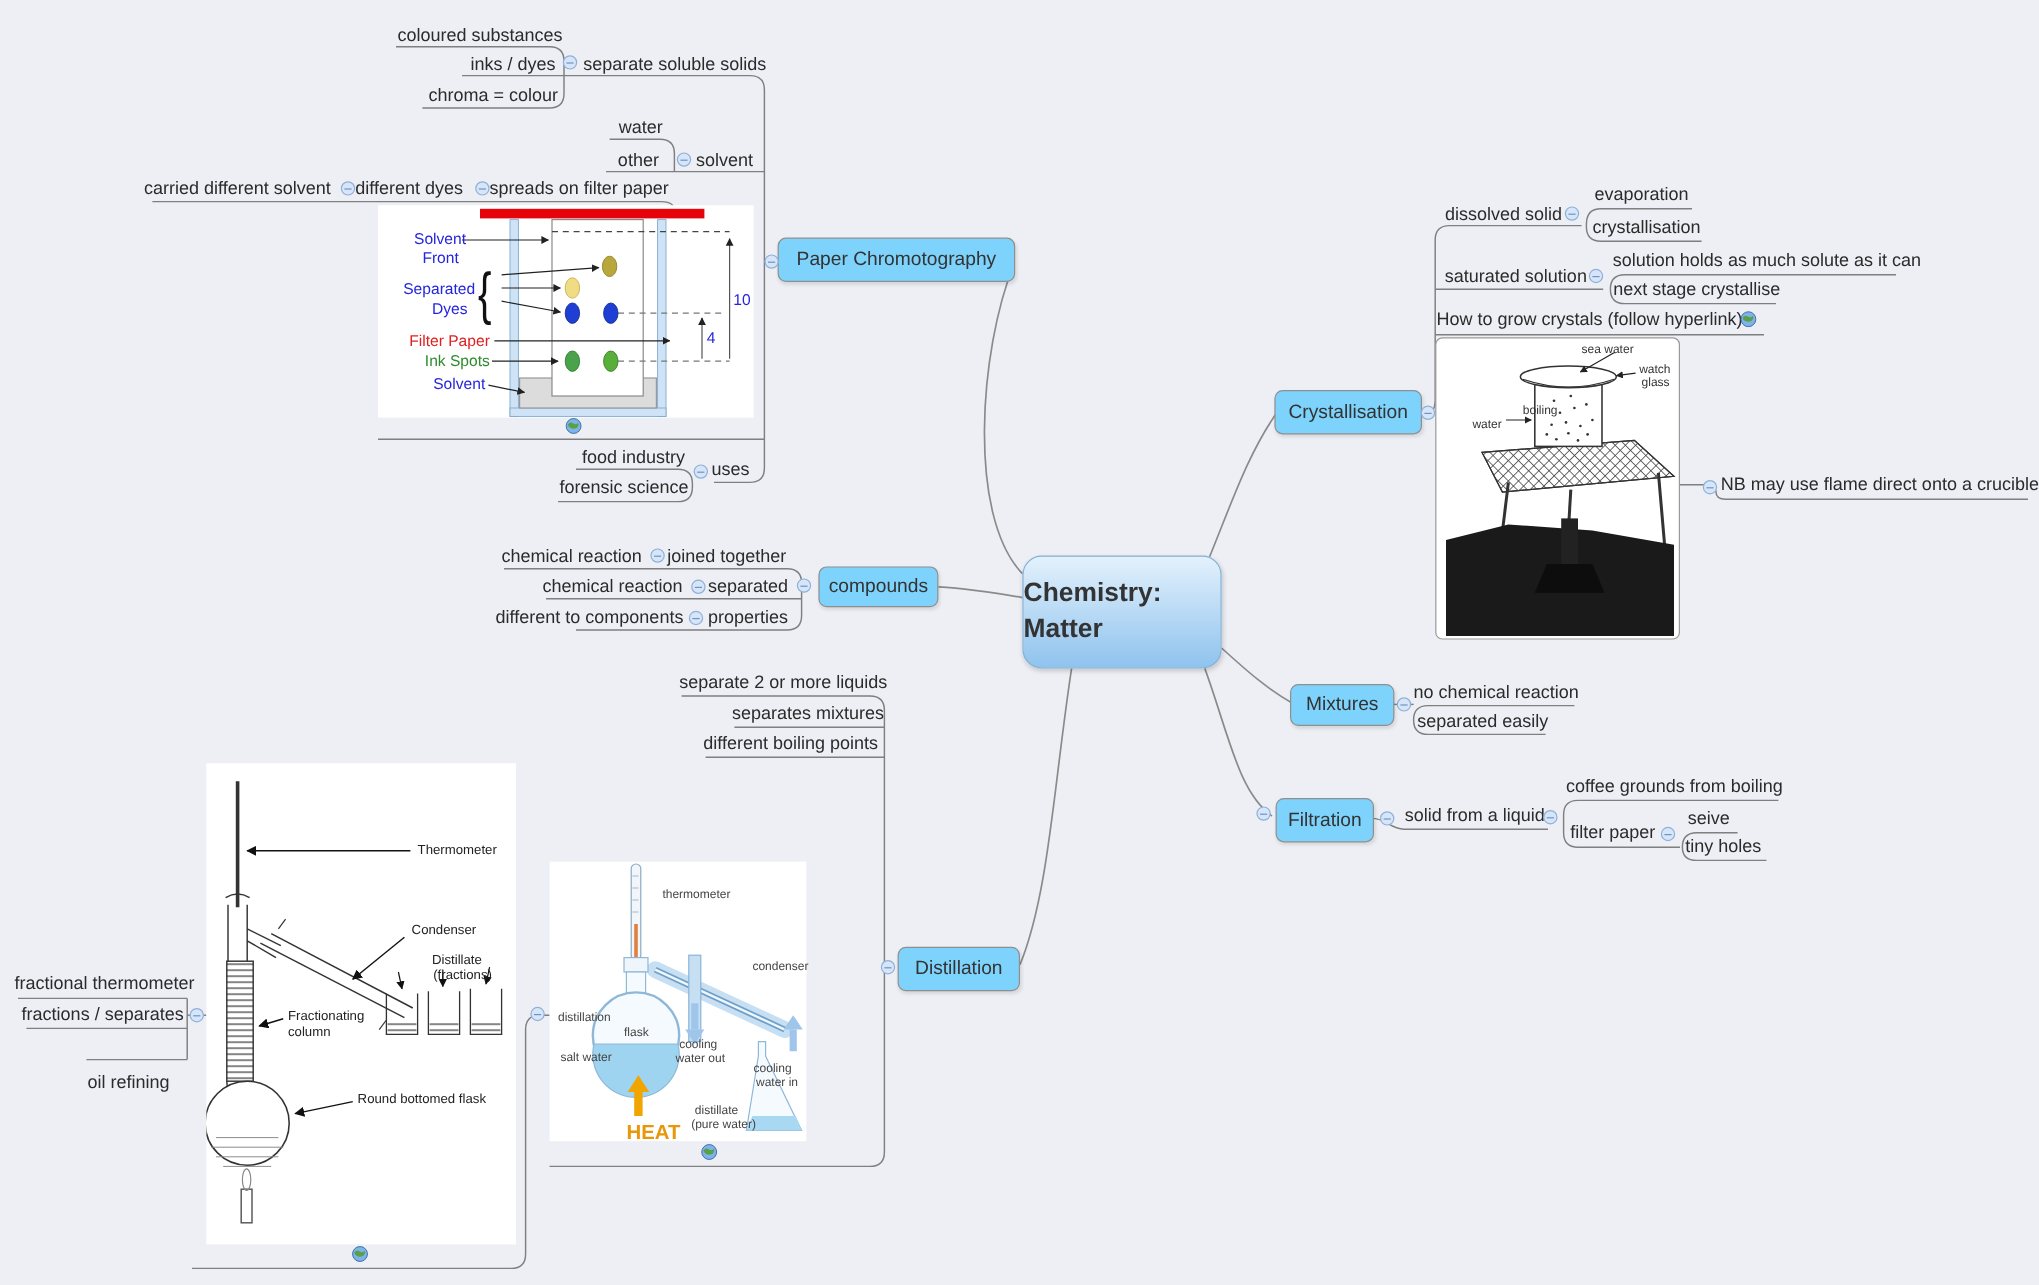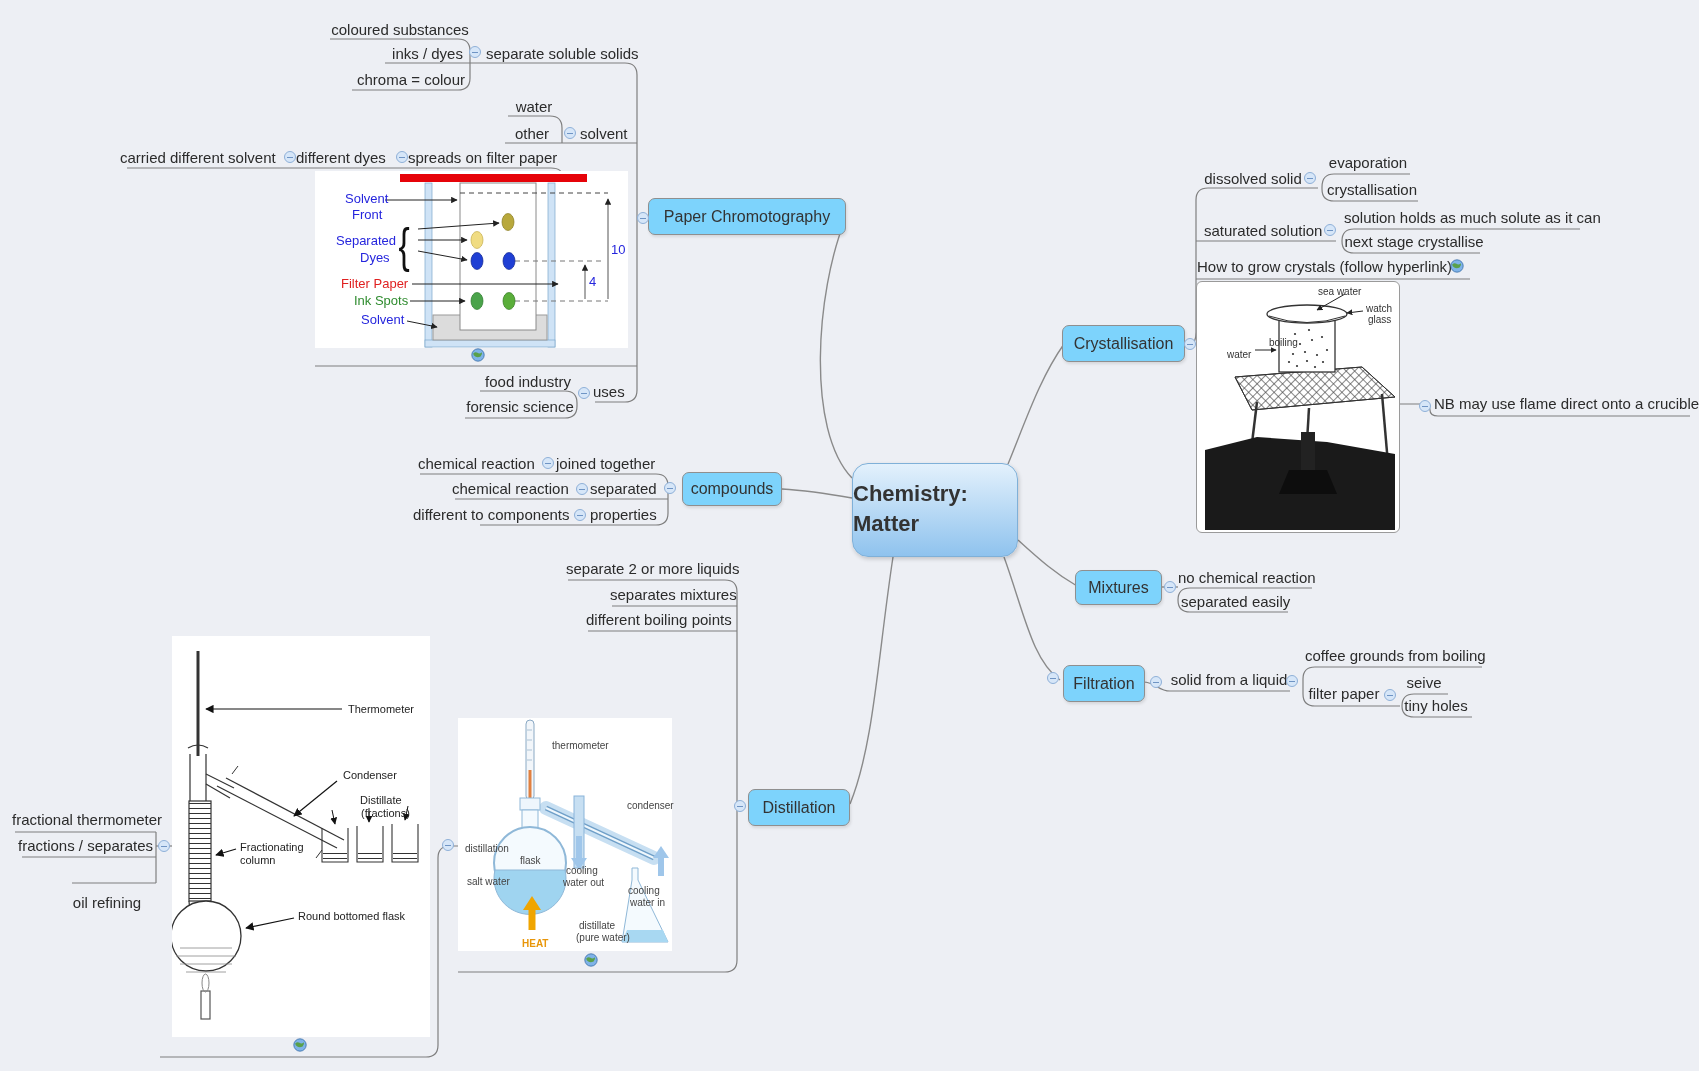--- a/index.html
+++ b/index.html
@@ -251,21 +251,21 @@
     </svg>
     <div class="cdlbl" style="left:94px;top:22px;">thermometer</div>
     <div class="cdlbl" style="left:169px;top:82px;">condenser</div>
     <div class="cdlbl" style="left:7px;top:125px;">distillation</div>
     <div class="cdlbl" style="left:26px;top:137px;padding-left:36px;">flask</div>
     <div class="cdlbl" style="left:9px;top:158px;">salt water</div>
     <div class="cdlbl" style="left:108px;top:147px;">cooling</div>
     <div class="cdlbl" style="left:105px;top:159px;">water out</div>
     <div class="cdlbl" style="left:170px;top:167px;">cooling</div>
     <div class="cdlbl" style="left:172px;top:179px;">water in</div>
-    <div class="cdlbl" style="left:64px;top:220px;font-weight:bold;color:#e8960a;font-size:10px;">HEAT</div>
+    <div class="cdlbl" style="left:64px;top:220px;font-weight:bold;color:#e8960a;font-size:17px;">HEAT</div>
     <div class="cdlbl" style="left:121px;top:202px;">distillate</div>
     <div class="cdlbl" style="left:118px;top:214px;">(pure water)</div>
   </div>
 
   <div class="imgbox" style="left:172px;top:636px;width:258px;height:401px;">
     <svg width="258" height="401" viewBox="0 0 258 401">
       <defs>
         <marker id="ah-bw" viewBox="0 0 10 10" refX="9" refY="5" markerWidth="7" markerHeight="7" orient="auto-start-reverse">
           <path d="M0,0L10,5L0,10z" fill="#111"></path>
         </marker>

